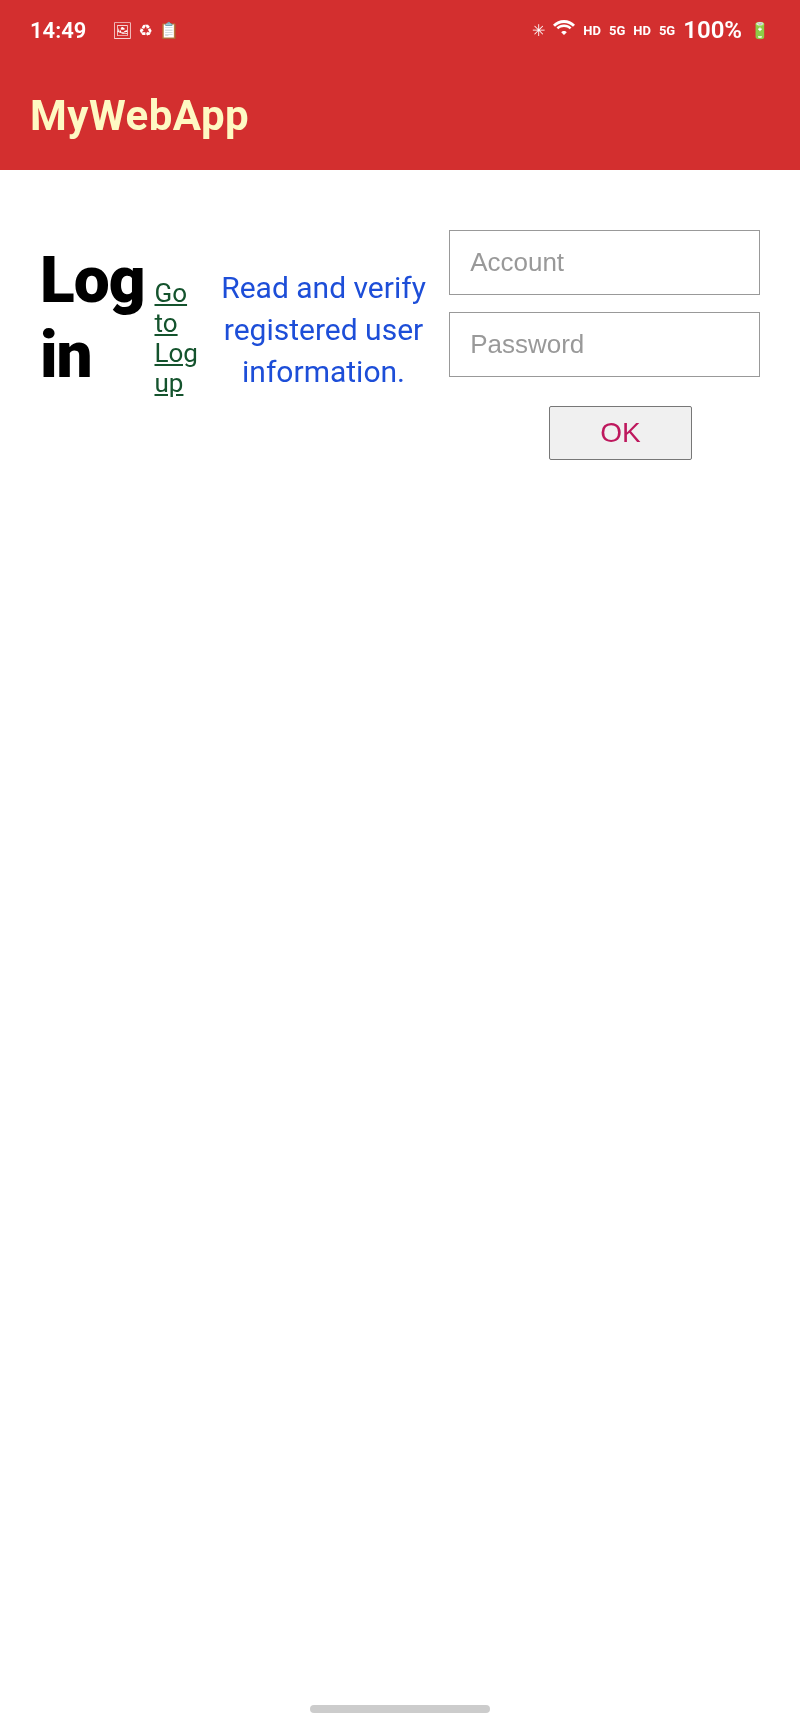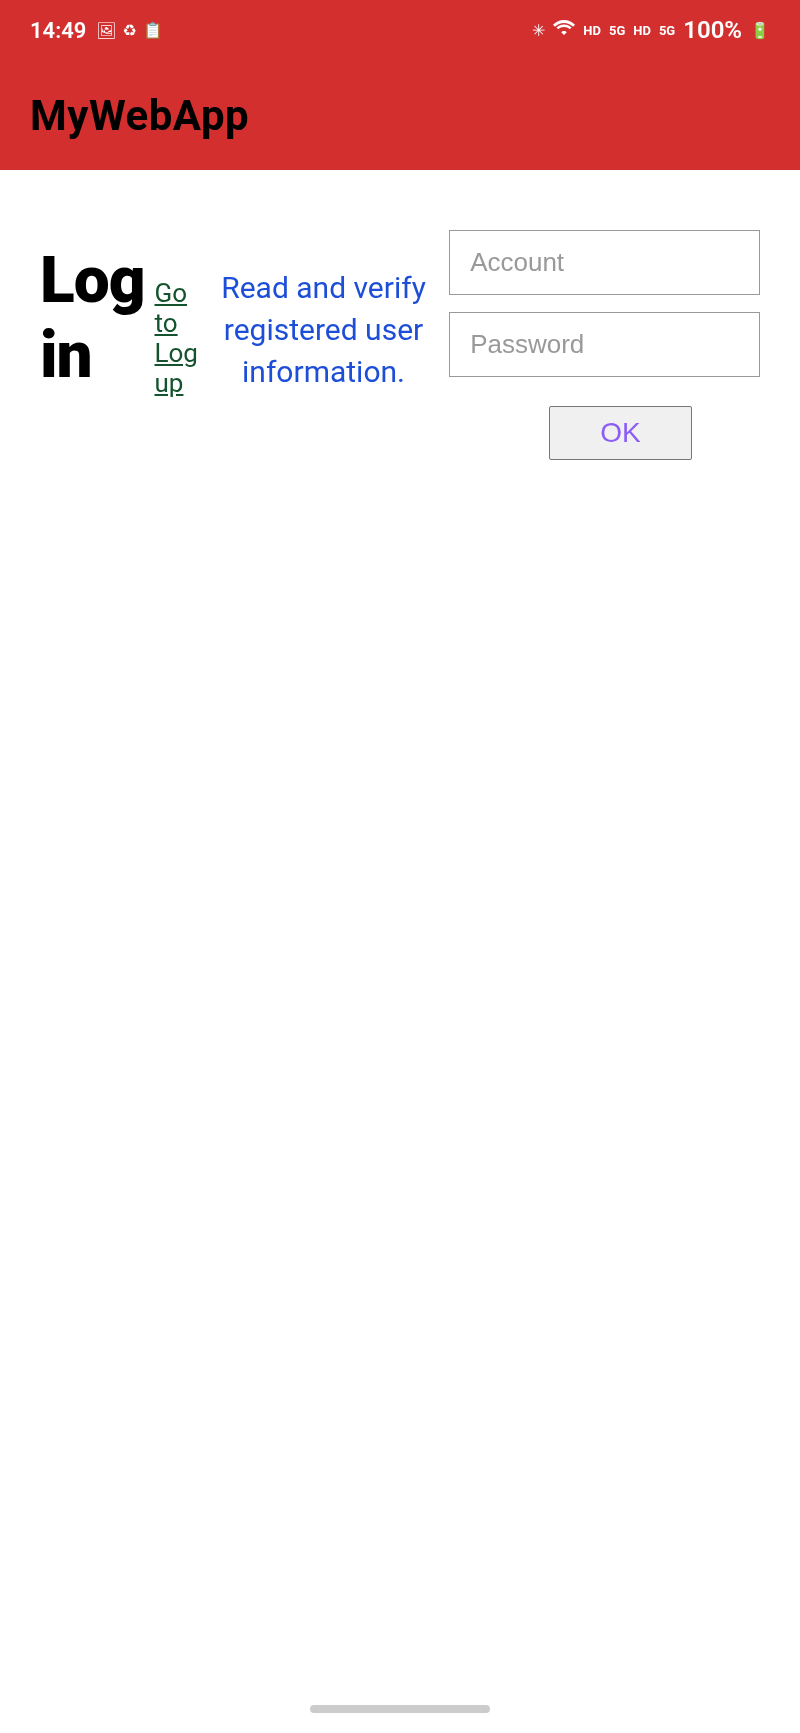--- a/index.html
+++ b/index.html
@@ -27,21 +27,21 @@
       justify-content: space-between;
       padding: 0 30px;
       color: white;
       font-size: 22px;
       font-weight: 500;
     }
 
     .status-left {
       display: flex;
       align-items: center;
-      gap: 10px;
+      gap: 26px;
     }
 
     .status-time {
       font-size: 22px;
       font-weight: 600;
     }
 
     .status-icons {
       display: flex;
       align-items: center;
@@ -59,21 +59,21 @@
     
     .app-bar {
       background: #d32f2f;
       height: 110px;
       display: flex;
       align-items: center;
       padding: 0 30px;
     }
 
     .app-title {
-      color: #000000;
+      color: #fef9c3;
       font-size: 42px;
       font-weight: 700;
       letter-spacing: 0.5px;
     }
 
     
     .main-content {
       background: #ffffff;
       padding: 60px 40px 40px;
       display: flex;
@@ -138,21 +138,21 @@
       color: #999999;
     }
 
     .ok-button {
       margin-top: 12px;
       width: auto;
       padding: 10px 50px;
       border: 1.5px solid #777777;
       background: #f0f0f0;
       font-size: 28px;
-      color: #8b5cf6;
+      color: #be185d;
       cursor: pointer;
       border-radius: 2px;
       margin-left: 32px;
     }
 
     
     .bottom-bar {
       position: absolute;
       bottom: 20px;
       left: 50%;

